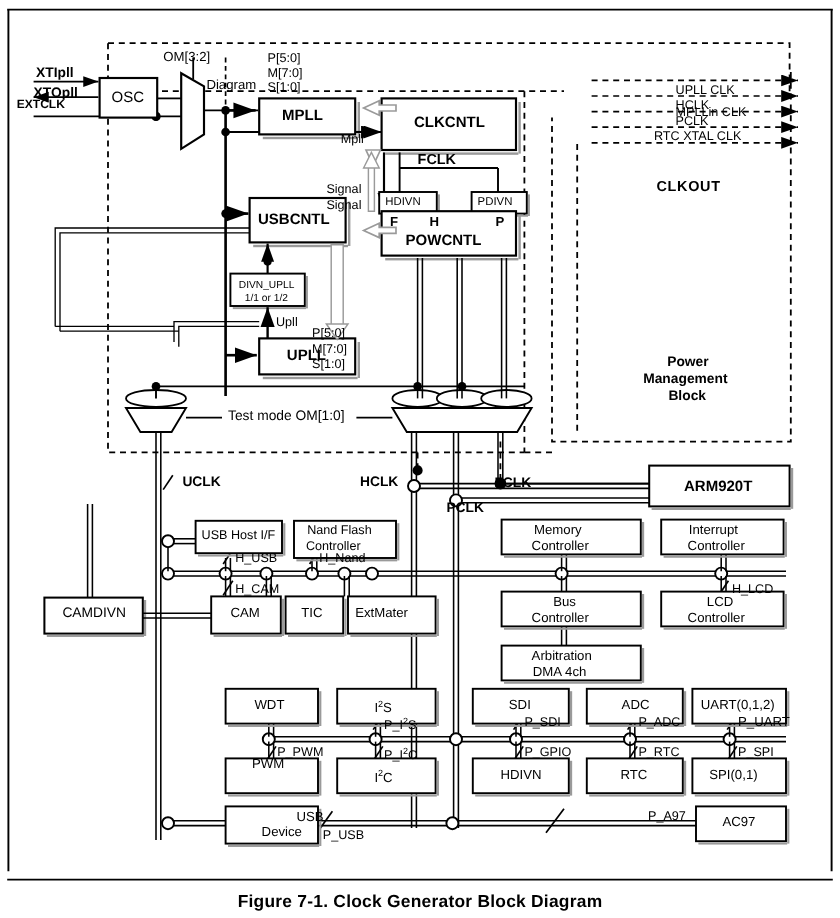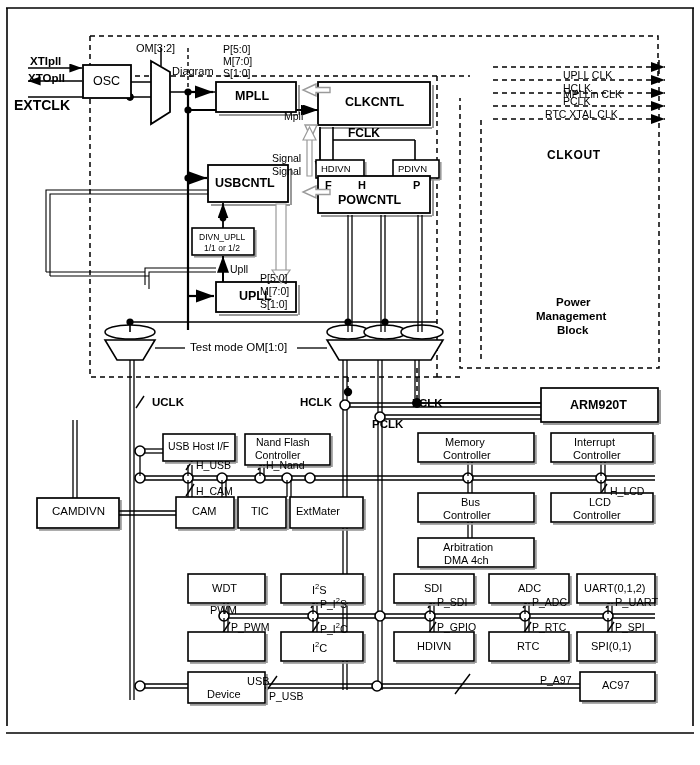--- a/index.html
+++ b/index.html
@@ -461,21 +461,21 @@
     <line x1="493" y1="67" x2="665" y2="67" stroke-width="1.4" stroke-dasharray="5,4" marker-end="url(#arL)"></line>
     <line x1="493" y1="80" x2="665" y2="80" stroke-width="1.4" stroke-dasharray="5,4" marker-end="url(#arL)"></line>
     <line x1="493" y1="93" x2="665" y2="93" stroke-width="1.4" stroke-dasharray="5,4" marker-end="url(#arL)"></line>
     <line x1="493" y1="106" x2="665" y2="106" stroke-width="1.4" stroke-dasharray="5,4" marker-end="url(#arL)"></line>
     <line x1="493" y1="119" x2="665" y2="119" stroke-width="1.4" stroke-dasharray="5,4" marker-end="url(#arL)"></line>
   </g>
 </svg>
 
 <div class="lbl" style="left:30px;top:55px;font-size:11.5px;font-weight:bold;">XTIpll</div>
 <div class="lbl" style="left:28px;top:72px;font-size:11.5px;font-weight:bold;">XTOpll</div>
-<div class="lbl" style="left:14px;top:97px;font-size:14px;font-weight:bold;">EXTCLK</div>
+<div class="lbl" style="left:14px;top:82px;font-size:10px;font-weight:bold;">EXTCLK</div>
 
 <div class="lbl" style="left:93px;top:74px;font-size:12.5px;">OSC</div>
 <div class="lbl" style="left:136px;top:42px;font-size:11px;">OM[3:2]</div>
 <div class="lbl" style="left:172px;top:65px;font-size:11px;">Diagram</div>
 
 <div class="lbl" style="left:223px;top:43px;font-size:10.5px;">P[5:0]</div>
 <div class="lbl" style="left:223px;top:55px;font-size:10.5px;">M[7:0]</div>
 <div class="lbl" style="left:223px;top:67px;font-size:10.5px;">S[1:0]</div>
 
 <div class="lbl bx" style="left:235px;top:89px;font-size:12.5px;">MPLL</div>
@@ -531,28 +531,28 @@
 <div class="lbl" style="left:573px;top:509px;font-size:11px;">Controller</div>
 <div class="lbl" style="left:443px;top:541px;font-size:11px;">Arbitration</div>
 <div class="lbl" style="left:444px;top:554px;font-size:11px;">DMA 4ch</div>
 
 <div class="lbl" style="left:212px;top:582px;font-size:11px;">WDT</div>
 <div class="lbl" style="left:312px;top:582px;font-size:11px;">I<sup style="font-size:7.5px;">2</sup>S</div>
 <div class="lbl" style="left:424px;top:582px;font-size:11px;">SDI</div>
 <div class="lbl" style="left:518px;top:582px;font-size:11px;">ADC</div>
 <div class="lbl" style="left:584px;top:582px;font-size:11px;">UART(0,1,2)</div>
 
-<div class="lbl" style="left:210px;top:604px;font-size:11px;">PWM</div>
+<div class="lbl" style="left:210px;top:631px;font-size:11px;">PWM</div>
 <div class="lbl" style="left:312px;top:640px;font-size:11px;">I<sup style="font-size:7.5px;">2</sup>C</div>
 <div class="lbl" style="left:417px;top:640px;font-size:11px;">HDIVN</div>
 <div class="lbl" style="left:517px;top:640px;font-size:11px;">RTC</div>
 <div class="lbl" style="left:591px;top:640px;font-size:11px;">SPI(0,1)</div>
 
 <div class="lbl" style="left:211px;top:675px;font-size:11px;padding-left:36px;">USB</div>
-<div class="lbl" style="left:207px;top:688px;font-size:11px;">Device</div>
+<div class="lbl" style="left:218px;top:688px;font-size:11px;">Device</div>
 <div class="lbl" style="left:602px;top:679px;font-size:11px;">AC97</div>
 
 <div class="lbl" style="left:196px;top:459px;font-size:10.5px;">H_USB</div>
 <div class="lbl" style="left:196px;top:485px;font-size:10.5px;">H_CAM</div>
 <div class="lbl" style="left:266px;top:459px;font-size:10.5px;">H_Nand</div>
 <div class="lbl" style="left:610px;top:485px;font-size:10.5px;">H_LCD</div>
 
 <div class="lbl" style="left:231px;top:621px;font-size:10.5px;">P_PWM</div>
 <div class="lbl" style="left:320px;top:596px;font-size:10.5px;">P_I<sup style="font-size:7.5px;">2</sup>S</div>
 <div class="lbl" style="left:320px;top:621px;font-size:10.5px;">P_I<sup style="font-size:7.5px;">2</sup>C</div>
@@ -569,14 +569,15 @@
 <div class="lbl" style="left:563px;top:69px;font-size:10.5px;">UPLL CLK</div>
 <div class="lbl" style="left:563px;top:82px;font-size:10.5px;">HCLK</div>
 <div class="lbl" style="left:563px;top:95px;font-size:10.5px;">PCLK</div>
 <div class="lbl" style="left:545px;top:108px;font-size:10.5px;">RTC XTAL CLK</div>
 
 <div class="lbl bx" style="left:547px;top:148px;font-size:12px;letter-spacing:.6px;">CLKOUT</div>
 <div class="lbl bx" style="left:556px;top:296px;font-size:11.5px;">Power</div>
 <div class="lbl bx" style="left:536px;top:310px;font-size:11.5px;">Management</div>
 <div class="lbl bx" style="left:557px;top:324px;font-size:11.5px;">Block</div>
 
+<div class="caption" style="top:744px;">Figure 7-1. Clock Generator Block Diagram</div>
 
 </div>
 
 </body></html>

